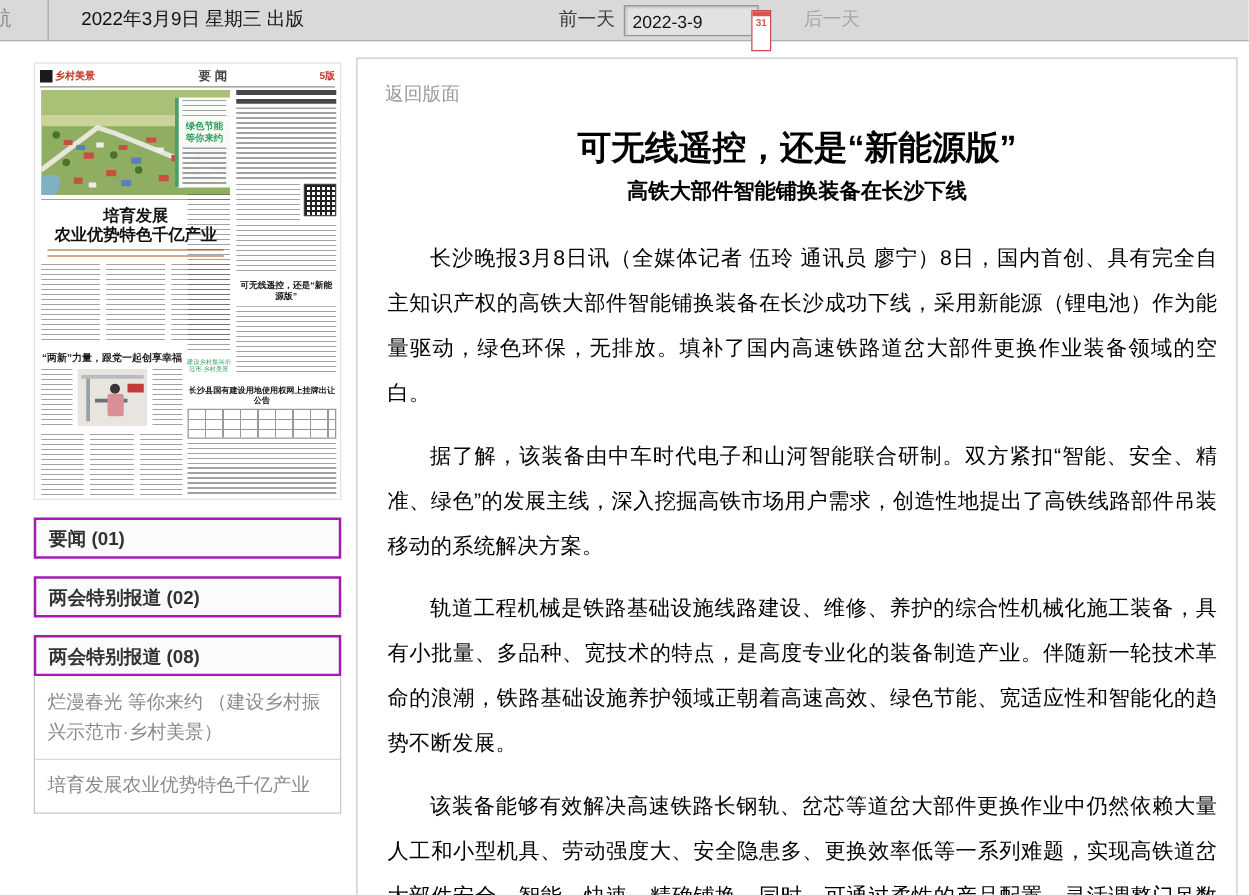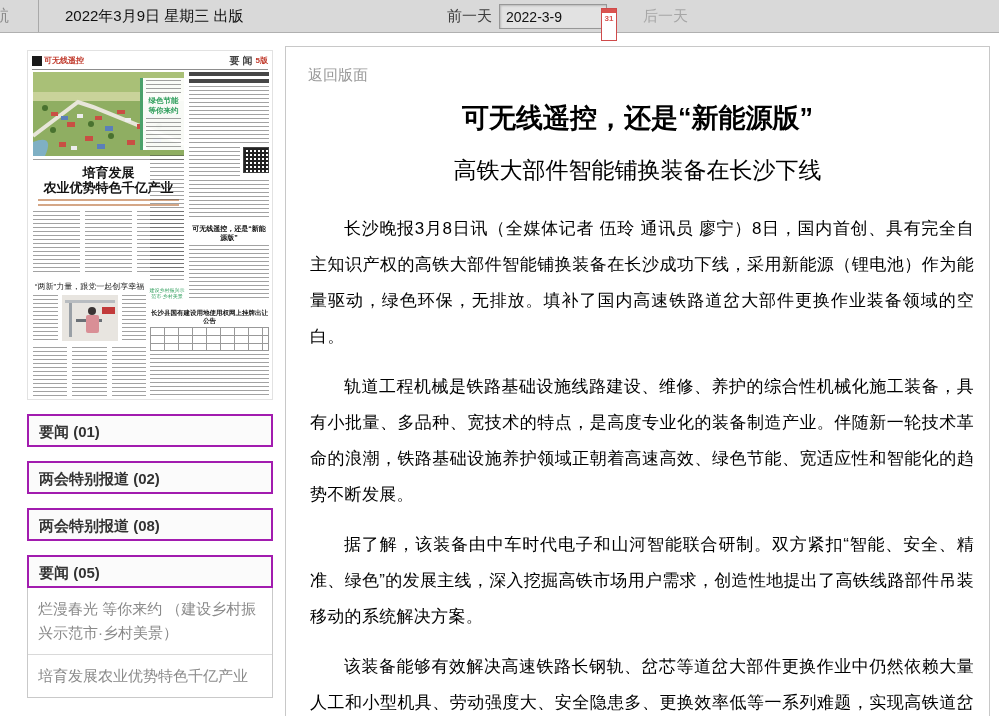--- a/index.html
+++ b/index.html
@@ -30,21 +30,21 @@
   .cal-num { display:block; font-size:8px; line-height:11px; text-align:center; color:#d9534f; font-weight:bold; }
   .next-day { position:absolute; left:643px; top:0; line-height:32px; font-size:15px; color:#a6a6a6; }
 
   
   .sidebar { position:absolute; left:27px; top:50px; width:246px; }
 
   .thumb { position:relative; width:246px; height:350px; background:#fff; border:1px solid #e2e2e2; cursor:pointer; overflow:hidden; }
   .t-mast { position:absolute; left:4px; top:3px; right:4px; height:13px; display:flex; align-items:center; }
   .t-logo { width:10px; height:10px; background:#1a1a1a; margin-right:2px; }
   .t-mastname { font-size:8px; color:#c0392b; font-weight:bold; white-space:nowrap; }
-  .t-section { flex:1; text-align:right; font-size:10px; font-weight:bold; color:#444; letter-spacing:3px;margin-left:12px; }
+  .t-section { flex:1; text-align:center; font-size:10px; font-weight:bold; color:#444; letter-spacing:3px;margin-left:12px; }
   .t-pageno { font-size:8px; color:#c0392b; font-weight:bold; }
   .t-rule { position:absolute; left:4px; right:4px; top:18px; height:1px; background:#8d8d8d; }
 
   .t-photo { position:absolute; left:5px; top:21px; width:151px; height:84px; }
   .t-overlay {
     position:absolute; left:112px; top:27px; width:44px; height:72px;
     background:rgba(255,255,255,.94); border-left:3px solid #4aa06a; padding:2px 3px;
   }
   .t-ov-title { text-align:center; font-size:7.5px; font-weight:bold; color:#2e9e5b; line-height:10px; white-space:nowrap; }
 
@@ -53,21 +53,21 @@
   .t-ov-lines2 { height:30px; margin-top:2px; }
 
   .t-caption { position:absolute; left:5px; top:108px; width:151px; height:4px; }
   .t-headline1 { position:absolute; left:5px; top:114px; width:151px; text-align:center; font-size:13px; font-weight:bold; color:#111; line-height:15px; white-space:nowrap; }
   .t-headline2 { position:absolute; left:5px; top:129px; width:151px; text-align:center; font-size:13px; font-weight:bold; color:#111; line-height:15px; white-space:nowrap; }
   .t-subhead { position:absolute; left:10px; top:148px; width:141px; height:7px;
     background:repeating-linear-gradient(to bottom, rgba(190,120,70,.65) 0 2px, transparent 2px 5px); }
   .t-cols { position:absolute; left:5px; top:160px; width:151px; height:62px; display:flex; gap:5px; }
   .t-cols > div { flex:1; }
 
-  .t-mid-head { position:absolute; left:5px; top:230px; width:113px; text-align:center; font-size:8px; font-weight:normal; color:#1a1a1a; white-space:nowrap; overflow:hidden; }
+  .t-mid-head { position:absolute; left:5px; top:230px; width:113px; text-align:center; font-size:8px; font-weight:bold; color:#1a1a1a; white-space:nowrap; overflow:hidden; }
   .t-mid { position:absolute; left:5px; top:244px; width:113px; height:46px; display:flex; gap:4px; }
   .t-mid > .tl { flex:1; }
   .t-worker { width:56px; height:46px; flex:0 0 auto; }
   .t-mid2 { position:absolute; left:5px; top:296px; width:113px; height:50px; display:flex; gap:5px; }
   .t-mid2 > div { flex:1; }
 
   .t-midcol { position:absolute; left:122px; top:104px; width:34px; height:128px; }
   .t-stamp { position:absolute; left:120px; top:236px; width:38px; font-size:5px; color:#2e9e5b; line-height:6px; text-align:center; }
 
   .t-right { position:absolute; left:161px; top:21px; width:80px; height:234px; }
@@ -102,21 +102,21 @@
   }
   .art-item + .art-item { border-top:1px solid #d9d9d9; }
 
   
   .main-panel {
     position:absolute; left:285px; top:46px; width:705px; height:700px;
     background:#fff; border:1px solid #c8c8c8;
   }
   .back-link { display:inline-block; margin:19px 0 0 22px; font-size:15px; color:#999; cursor:pointer; }
   .art-title { margin-top:15px; text-align:center; font-size:27px; font-weight:bold; color:#000; }
-  .art-subtitle { margin-top:19px; text-align:center; font-size:23px; font-weight:normal; color:#000; }
+  .art-subtitle { margin-top:5px; text-align:center; font-size:17px; font-weight:bold; color:#000; }
   .art-body { margin:25px 15px 0 24px; }
   .art-body p {
     font-size:17px; line-height:36px; color:#000;
     text-indent:2em; text-align:justify; margin-bottom:14px; letter-spacing:.3px;
   }
 </style>
 </head>
 <body>
 
 <div class="topbar">
@@ -130,21 +130,21 @@
     <span class="cal-num">31</span>
   </span>
   <span class="next-day">后一天</span>
 </div>
 
 <div class="sidebar">
 
   <div class="thumb">
     <div class="t-mast">
       <span class="t-logo"></span>
-      <span class="t-mastname">可无线遥控</span>
+      <span class="t-mastname">乡村美景</span>
       <span class="t-section">要闻</span>
       <span class="t-pageno">5版</span>
     </div>
     <div class="t-rule"></div>
 
     <svg class="t-photo" viewBox="0 0 151 84" preserveAspectRatio="none">
       <rect width="151" height="84" fill="#8fae62"></rect>
       <rect width="151" height="20" fill="#a9c077"></rect>
       <rect y="20" width="151" height="9" fill="#c9d39a"></rect>
       <path d="M0 64 L45 30 L60 35 L151 72" stroke="#e8e6da" stroke-width="4" fill="none"></path>
@@ -237,31 +237,30 @@
     <div class="t-notice">
       <div class="t-notice-head">长沙县国有建设用地使用权网上挂牌出让公告</div>
       <div class="t-table"></div>
       <div class="t-notice-lines tl"></div>
     </div>
   </div>
 
   <div class="sec-box sec-gap">要闻 (01)</div>
   <div class="sec-box sec-gap">两会特别报道 (02)</div>
   <div class="sec-box sec-gap">两会特别报道 (08)</div>
-  <div class="sec-box sec-gap">要闻 (05)</div>
   <div class="art-list">
     <div class="art-item">烂漫春光 等你来约 （建设乡村振兴示范市·乡村美景）</div>
     <div class="art-item">培育发展农业优势特色千亿产业</div>
   </div>
 </div>
 
 <div class="main-panel">
   <span class="back-link">返回版面</span>
   <h1 class="art-title">可无线遥控，还是“新能源版”</h1>
   <h2 class="art-subtitle">高铁大部件智能铺换装备在长沙下线</h2>
   <div class="art-body">
     <p>长沙晚报3月8日讯（全媒体记者 伍玲 通讯员 廖宁）8日，国内首创、具有完全自主知识产权的高铁大部件智能铺换装备在长沙成功下线，采用新能源（锂电池）作为能量驱动，绿色环保，无排放。填补了国内高速铁路道岔大部件更换作业装备领域的空白。</p>
+    <p>据了解，该装备由中车时代电子和山河智能联合研制。双方紧扣“智能、安全、精准、绿色”的发展主线，深入挖掘高铁市场用户需求，创造性地提出了高铁线路部件吊装移动的系统解决方案。</p>
     <p>轨道工程机械是铁路基础设施线路建设、维修、养护的综合性机械化施工装备，具有小批量、多品种、宽技术的特点，是高度专业化的装备制造产业。伴随新一轮技术革命的浪潮，铁路基础设施养护领域正朝着高速高效、绿色节能、宽适应性和智能化的趋势不断发展。</p>
-    <p>据了解，该装备由中车时代电子和山河智能联合研制。双方紧扣“智能、安全、精准、绿色”的发展主线，深入挖掘高铁市场用户需求，创造性地提出了高铁线路部件吊装移动的系统解决方案。</p>
     <p>该装备能够有效解决高速铁路长钢轨、岔芯等道岔大部件更换作业中仍然依赖大量人工和小型机具、劳动强度大、安全隐患多、更换效率低等一系列难题，实现高铁道岔大部件安全、智能、快速、精确铺换。同时，可通过柔性的产品配置，灵活调整门吊数量，实现所有型号高铁道岔组件更换作业的全覆盖。</p>
 
   </div>
 </div>
 
 </body></html>

